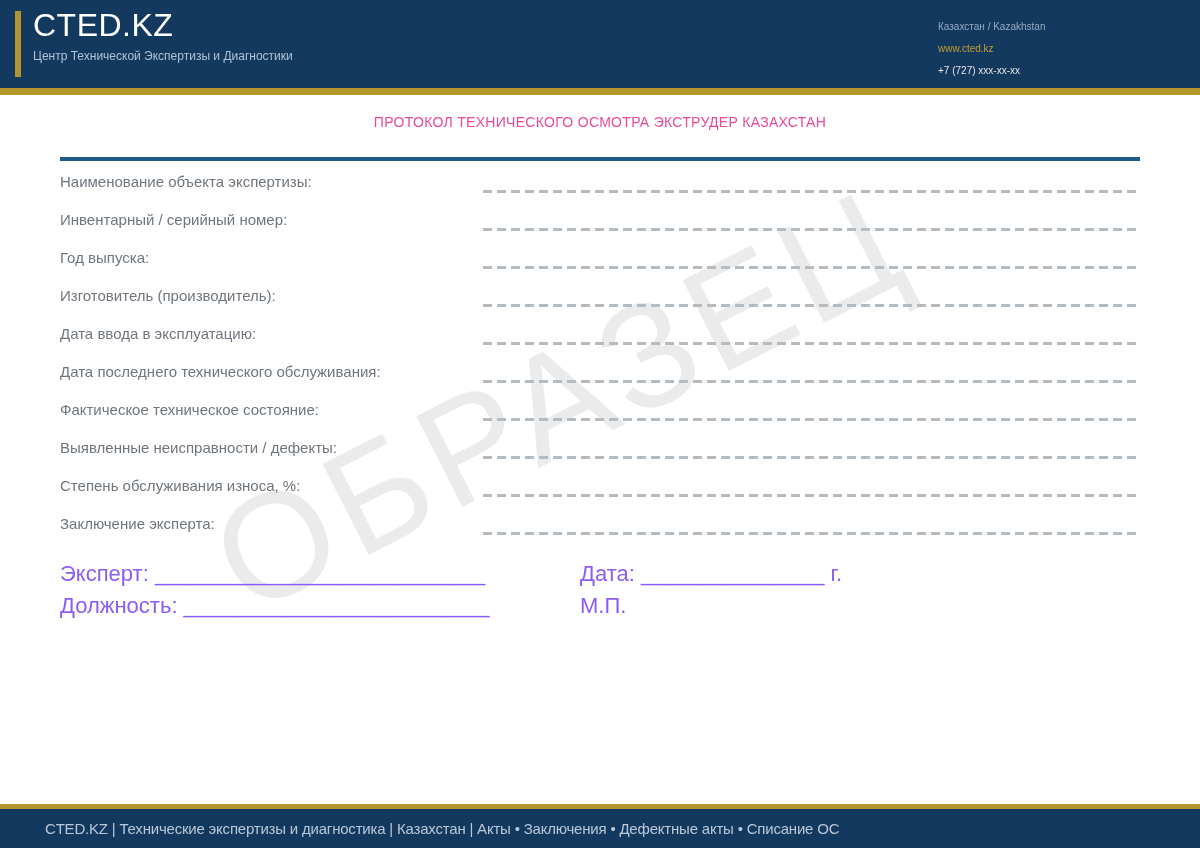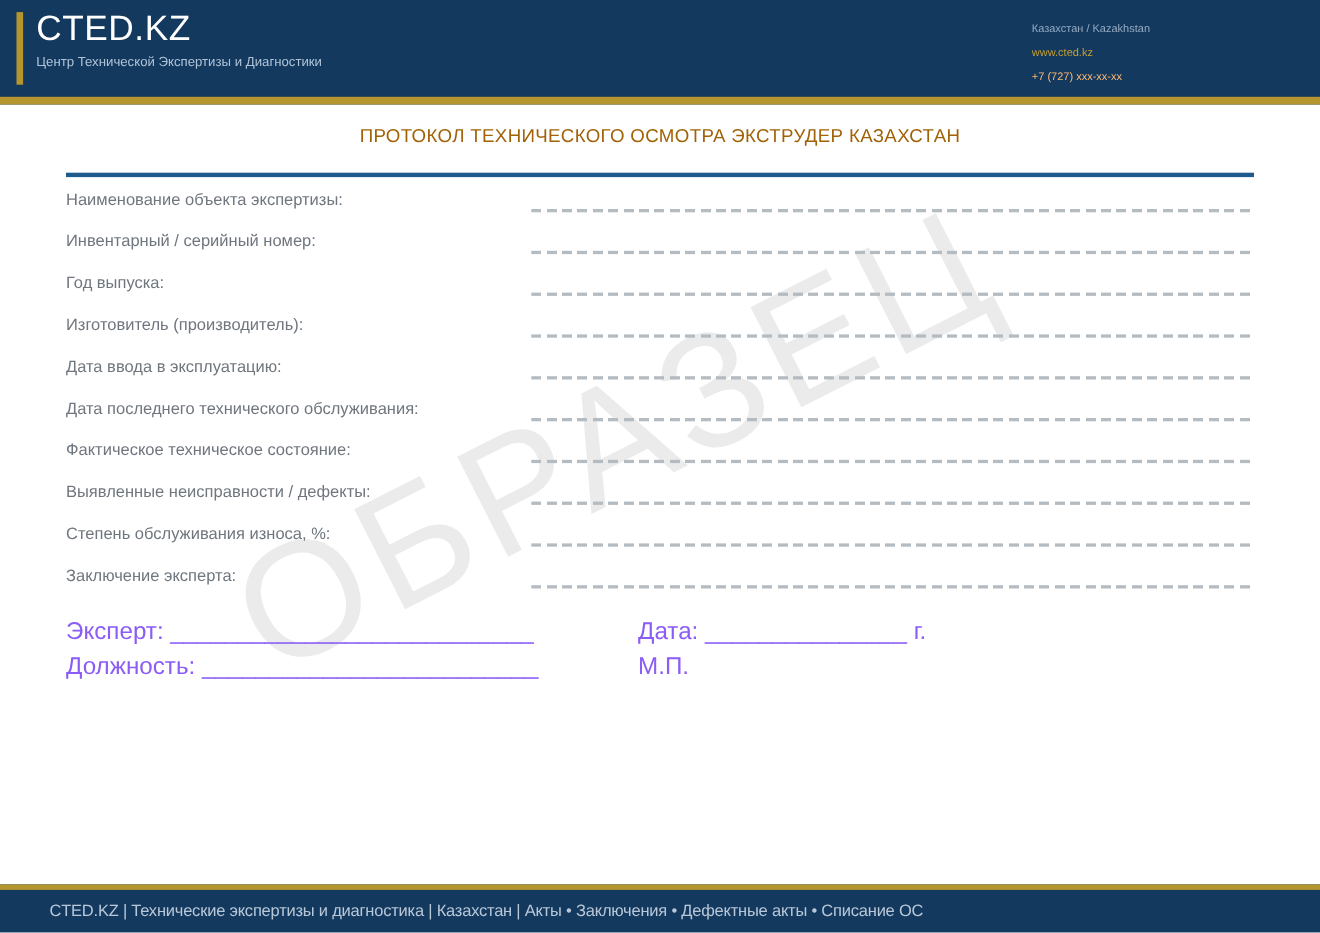--- a/index.html
+++ b/index.html
@@ -41,29 +41,29 @@
     font-size: 12px;
   }
   .header-contacts {
     position: absolute;
     left: 938px; top: 16px;
     font-size: 10px;
     line-height: 22px;
   }
   .contact-country { color: #94aac2; }
   .contact-site { color: #c59e30; text-decoration: none; display: block; }
-  .contact-phone { color: #fdba74; }
+  .contact-phone { color: #e5e5e5; }
 
   
   .doc-title {
     position: absolute;
     top: 114px; left: 0; right: 0;
     text-align: center;
-    color: #a16207;
-    font-size: 17px;
+    color: #ec4899;
+    font-size: 14px;
     letter-spacing: 0.3px;
     font-weight: 400;
   }
   .title-rule {
     position: absolute;
     top: 157px; left: 60px; right: 60px;
     height: 4px;
     background: #1f5a8c;
   }
 

